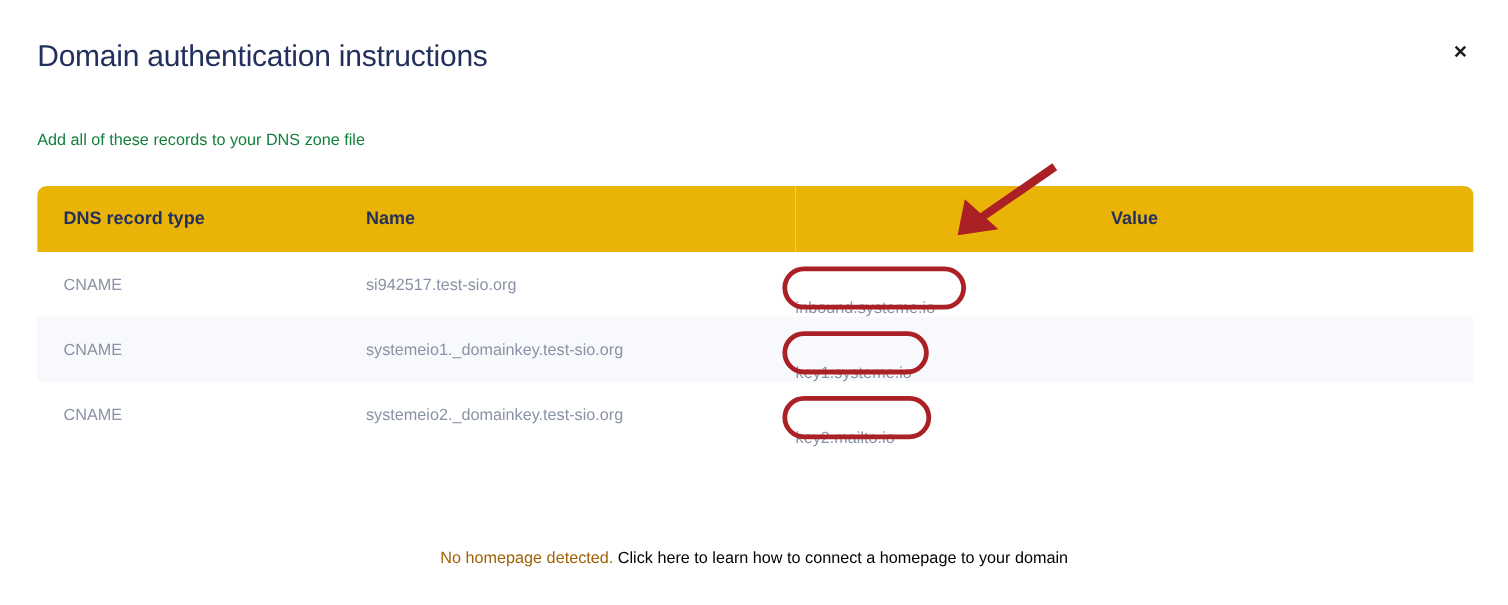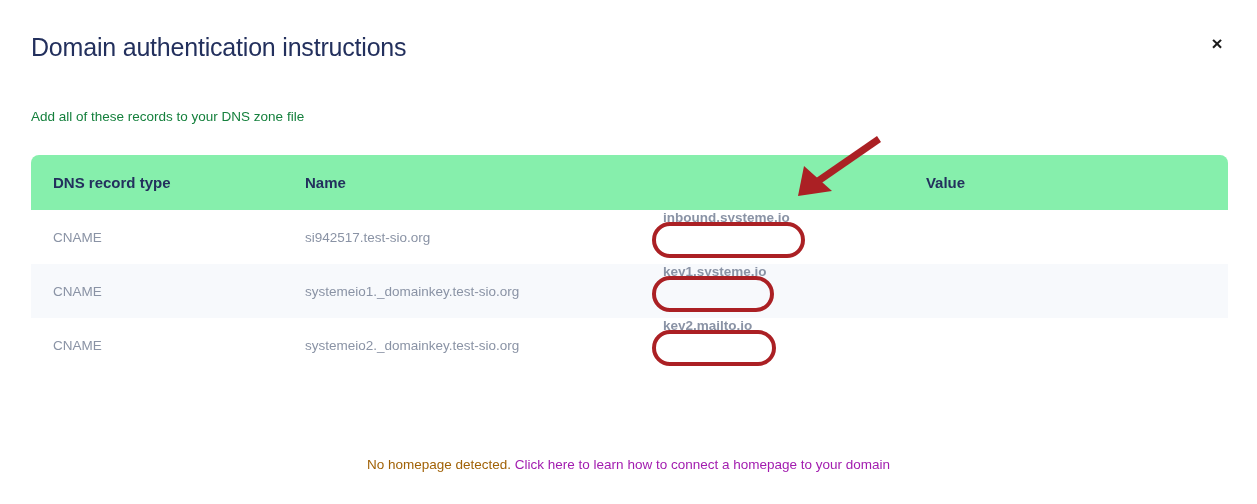--- a/index.html
+++ b/index.html
@@ -63,21 +63,21 @@
     width: 1197px;
     border-collapse: collapse;
     table-layout: fixed;
   }
   .dns-table th, .dns-table td {
     text-align: left;
     padding: 0;
     vertical-align: middle;
   }
   .dns-table thead tr {
-    background: #86efac;
+    background: #eab308;
     height: 55px;
   }
   .dns-table thead th {
     font-size: 15px;
     font-weight: 700;
     color: #23305d;
     height: 55px;
   }
   .dns-table thead th:first-child { border-top-left-radius: 8px; padding-left: 22px; }
   .dns-table thead th:last-child  { border-top-right-radius: 8px; text-align: center; }
@@ -90,24 +90,23 @@
     font-size: 13.5px;
     color: #8a93a5;
     height: 54px;
   }
   .col-type  { width: 252px; padding-left: 22px !important; }
   .col-name  { width: 358px; }
   .col-value { width: 565px; }
 
   .value-cell {
     display: flex;
-    align-items: flex-start;
+    align-items: flex-end;
     gap: 9px;
     height: 100%;
-    font-weight: bold;
   }
   .value-text { white-space: nowrap; }
 
   
   .redacted {
     display: inline-block;
     width: 72px;
     height: 17px;
     margin-left: -5px;
     background: linear-gradient(100deg,#e3e5e9 0%,#d9dbe0 35%,#e8eaee 70%,#eef0f3 100%);
@@ -148,21 +147,21 @@
   .footer-note {
     position: absolute;
     left: 0;
     right: 0;
     top: 457px;
     text-align: center;
     font-size: 13.5px;
     white-space: nowrap;
   }
   .footer-warn { color: #a16207; }
-  .footer-link { color: #a21caf; cursor: pointer; margin-top: 35px; }
+  .footer-link { color: #000000; cursor: pointer; margin-top: 35px; }
 </style>
 </head>
 <body>
 
 <div id="modal">
 
   <div class="close-btn">×</div>
 
   <div class="page-title">Domain authentication instructions</div>
 

